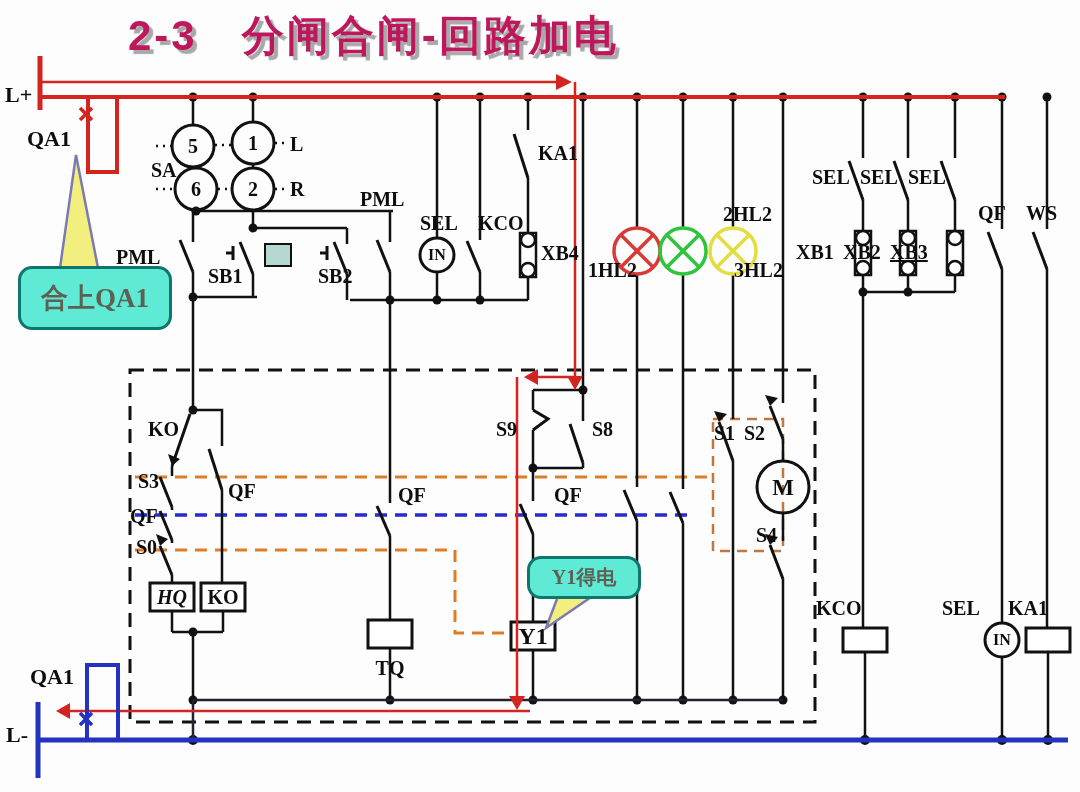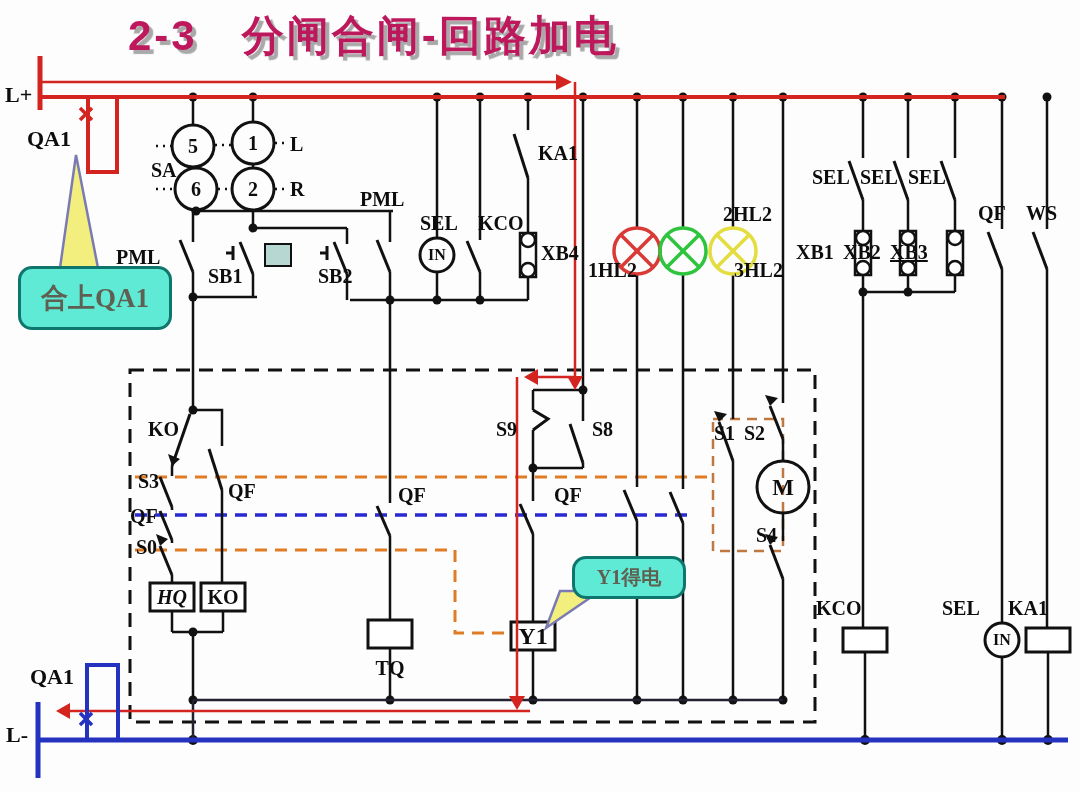--- a/index.html
+++ b/index.html
@@ -8,21 +8,21 @@
   svg{position:absolute;left:0;top:0;}
   .lbl{position:absolute;font-weight:bold;font-size:20px;color:#0d0d0d;line-height:1;white-space:pre;}
   .big{font-size:22px;}
   .ctr{position:absolute;transform:translate(-50%,-50%);font-weight:bold;color:#0d0d0d;line-height:1;white-space:pre;}
   #title{position:absolute;left:128px;top:8px;font-size:42px;font-weight:bold;color:#be185d;
          letter-spacing:3px;text-shadow:4px 4px 1px #a8a8a8;white-space:pre;
          font-family:"Liberation Sans", sans-serif;}
   .callout{position:absolute;background:#5eead4;border:3px solid #0f766e;border-radius:14px;
            display:flex;align-items:center;justify-content:center;color:#5f5f52;font-weight:bold;}
   #callout1{left:18px;top:266px;width:148px;height:58px;font-size:27px;}
-  #callout2{left:527px;top:556px;width:108px;height:37px;font-size:20px;margin-left:45px;}
+  #callout2{left:527px;top:556px;width:108px;height:37px;font-size:20px;}
 </style>
 </head>
 <body>
 
 <div id="stage">
 
 <svg width="1080" height="792" viewBox="0 0 1080 792">
 
   <g>
     <rect x="130" y="370" width="685" height="352" fill="none" stroke="#111" stroke-width="3" stroke-dasharray="14,9"></rect>

